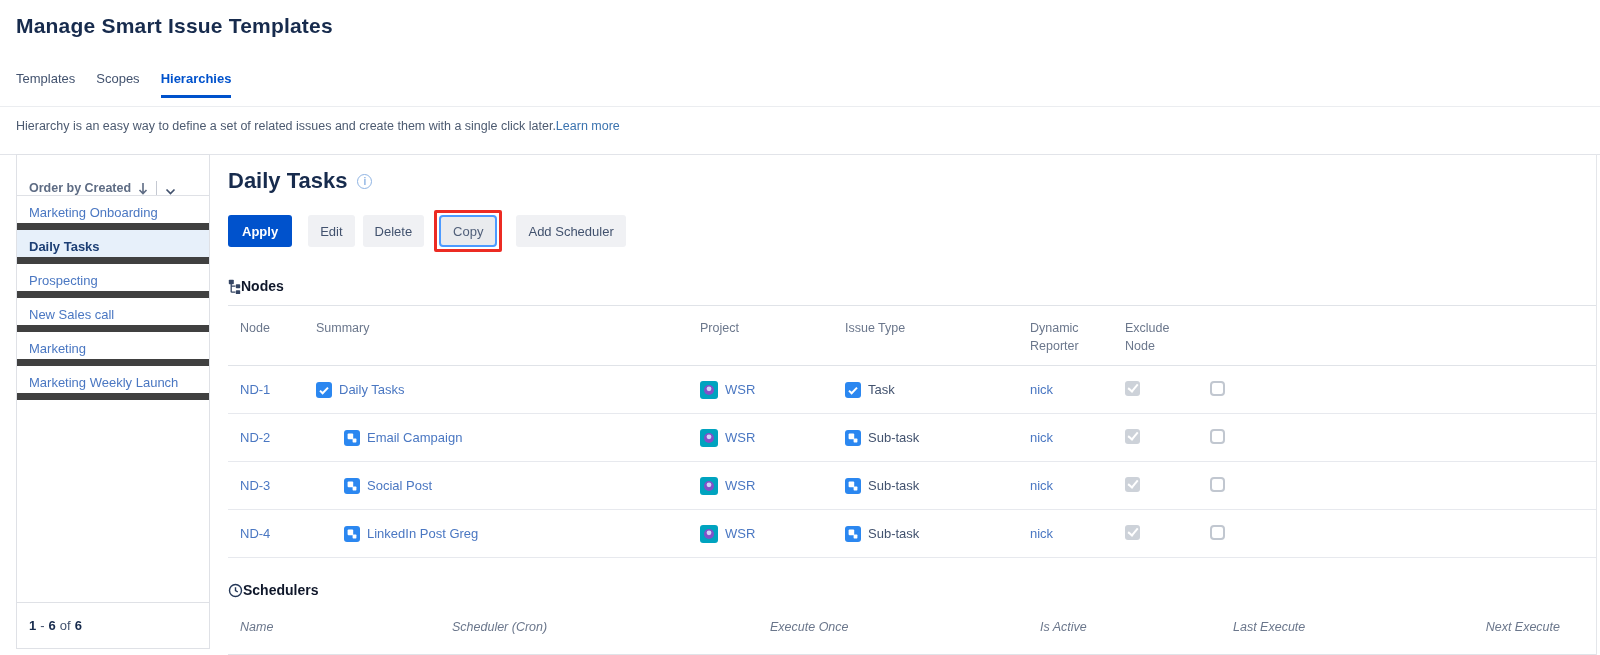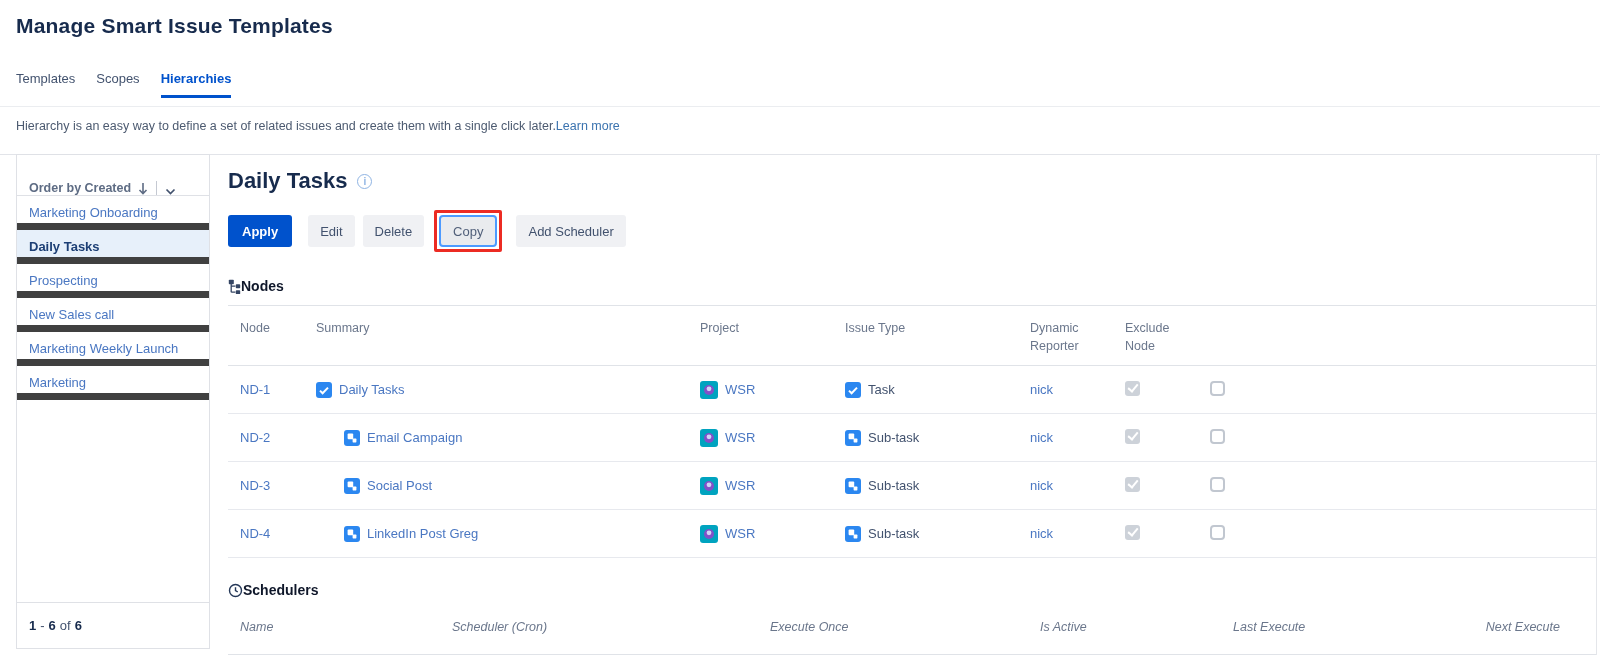--- a/index.html
+++ b/index.html
@@ -106,22 +106,22 @@
         </svg>
       <span class="pipe"></span>
       <svg width="11" height="7" viewBox="0 0 11 7">
           <path d="M1.5 1.5l4 4 4-4" stroke="#42526E" stroke-width="1.7" fill="none"></path>
         </svg>
     </div>
     <div class="sb-item">Marketing Onboarding</div>
     <div class="sb-item selected">Daily Tasks</div>
     <div class="sb-item">Prospecting</div>
     <div class="sb-item">New Sales call</div>
+    <div class="sb-item">Marketing</div>
     <div class="sb-item">Marketing Weekly Launch</div>
-    <div class="sb-item">Marketing</div>
     <div class="sb-filler"></div>
     <div class="sb-footer">
       <b>1</b>
       <span>-</span>
       <b>6</b>
       <span>of</span>
       <b>6</b>
     </div>
   </aside>
 

